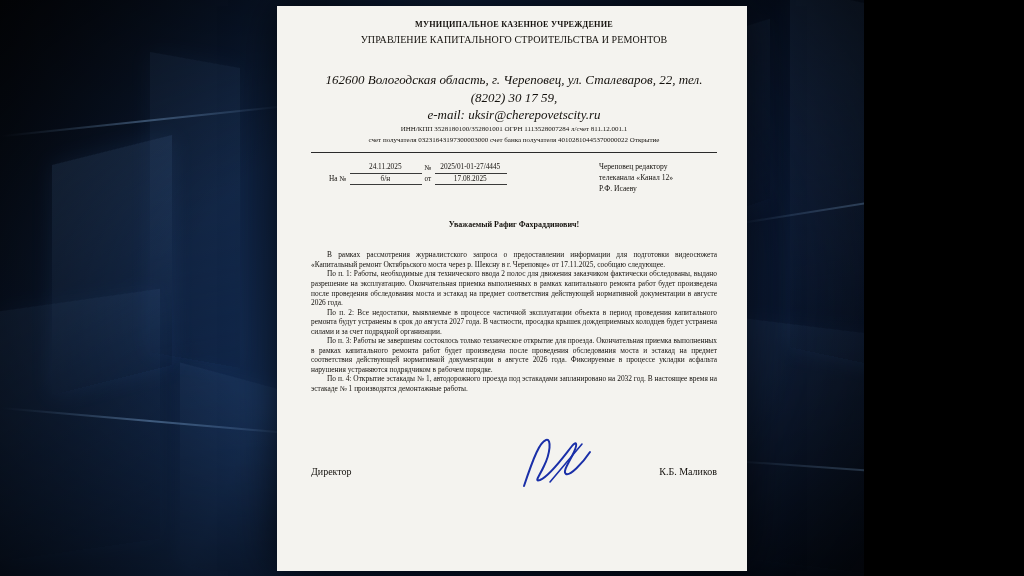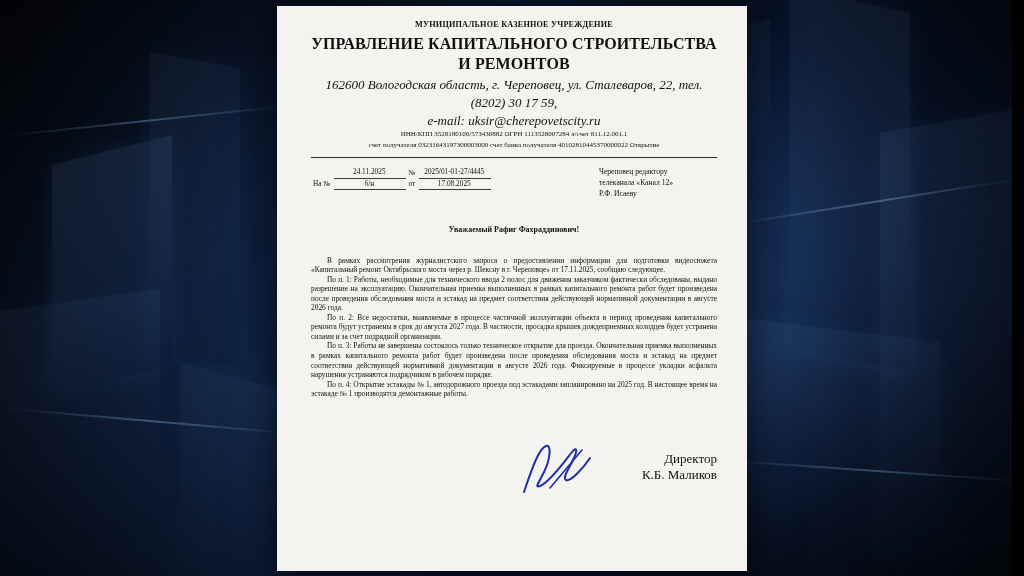--- a/index.html
+++ b/index.html
@@ -8,21 +8,21 @@
     background: #000;
   }
   body {
     width: 1024px;
     height: 576px;
     overflow: hidden;
     font-family: "Liberation Serif", serif;
   }
   #stage {
     position: relative;
-    width: 1012px;
+    width: 864px;
     height: 576px;
     background: #a21caf;
     overflow: hidden;
   }
   
   .bg-base {
     position: absolute;
     inset: 0;
     background:
       linear-gradient(115deg, #05080f 0%, #0b1a33 22%, #12294d 40%, #0a1833 60%, #060c18 100%);
@@ -80,24 +80,24 @@
     line-height: 1.28;
   }
   .letterhead { text-align: center; }
   .lh-line1 {
     font-weight: bold;
     font-size: 8.2px;
     letter-spacing: .2px;
     margin-bottom: 3px;
   }
   .lh-line2 {
-    font-weight: bold;
-    font-size: 16px;
+    font-weight: normal;
+    font-size: 10px;
     letter-spacing: .1px;
-    margin-bottom: 2px;
+    margin-bottom: 25px;
   }
   .lh-addr {
     font-style: italic;
     font-size: 13px;
     line-height: 1.35;
   }
   .lh-req {
     font-size: 7.0px;
     line-height: 1.38;
     margin-top: 1px;
@@ -107,20 +107,21 @@
     border-top: 1px solid #2a2a2a;
     margin: 7px 0 9px 0;
   }
 
   
   .ref-wrap {
     display: flex;
     justify-content: space-between;
     align-items: flex-start;
     margin-top: 4px;
+    margin-left: 16px;
   }
   .ref-table {
     border-collapse: collapse;
     font-size: 7.3px;
   }
   .ref-table td {
     padding: 0 4px 1px 2px;
     white-space: nowrap;
     vertical-align: bottom;
   }
@@ -152,24 +153,23 @@
     font-size: 7.4px;
     line-height: 1.29;
   }
   .body p + p { margin-top: 0px; }
 
   
   .sign-row {
     display: flex;
     justify-content: space-between;
     align-items: flex-end;
-    margin-top: 52px;
-    font-size: 13px;
+    margin-top: 72px;
+    font-size: 10px;
     position: relative;
-    flex-direction: column;
   }
   .sign-mark {
     position: absolute;
     left: 195px;
     bottom: -12px;
     width: 120px;
     height: 54px;
     pointer-events: none;
   }
   .sign-mark svg { display: block; }
@@ -195,21 +195,21 @@
   <div class="beam b4"></div>
   <div class="vign"></div>
 
   <div id="sheet">
 
     <div class="letterhead">
       <div class="lh-line1">МУНИЦИПАЛЬНОЕ КАЗЕННОЕ УЧРЕЖДЕНИЕ</div>
       <div class="lh-line2">УПРАВЛЕНИЕ КАПИТАЛЬНОГО СТРОИТЕЛЬСТВА И РЕМОНТОВ</div>
       <div class="lh-addr">162600 Вологодская область, г. Череповец, ул. Сталеваров, 22, тел. (8202) 30 17 59,</div>
       <div class="lh-addr">e-mail:  uksir@cherepovetscity.ru</div>
-      <div class="lh-req">ИНН/КПП 3528180100/573430882 ОГРН 1113528007284 л/счет 811.12.001.1</div>
+      <div class="lh-req">ИНН/КПП 3528180100/352801001 ОГРН 1113528007284 л/счет 811.12.001.1</div>
       <div class="lh-req">счет получателя 03231643197300003000 счет банка получателя 40102810445370000022 Открытие</div>
     </div>
 
     <hr class="rule">
 
     <div class="ref-wrap">
       <table class="ref-table">
         <tbody>
             <tr>
           <td></td>
@@ -232,21 +232,21 @@
       </div>
     </div>
 
     <div class="salutation">Уважаемый Рафиг Фахраддинович!</div>
 
     <div class="body">
       <p>В рамках рассмотрения журналистского запроса о предоставлении информации для подготовки видеосюжета «Капитальный ремонт Октябрьского моста через р. Шексну в г. Череповце» от 17.11.2025, сообщаю следующее.</p>
       <p>По п. 1: Работы, необходимые для технического ввода 2 полос для движения заказчиком фактически обследованы, выдано разрешение на эксплуатацию. Окончательная приемка выполненных в рамках капитального ремонта работ будет произведена после проведения обследования моста и эстакад на предмет соответствия действующей нормативной документации в августе 2026 года.</p>
       <p>По п. 2: Все недостатки, выявляемые в процессе частичной эксплуатации объекта в период проведения капитального ремонта будут устранены в срок до августа 2027 года. В частности, просадка крышек дождеприемных колодцев будет устранена силами и за счет подрядной организации.</p>
       <p>По п. 3: Работы не завершены состоялось только техническое открытие для проезда. Окончательная приемка выполненных в рамках капитального ремонта работ будет произведена после проведения обследования моста и эстакад на предмет соответствия действующей нормативной документации в августе 2026 года. Фиксируемые в процессе укладки асфальта нарушения устраняются подрядчиком в рабочем порядке.</p>
-      <p>По п. 4: Открытие эстакады № 1, автодорожного проезда под эстакадами запланировано на 2025 год. В настоящее время на эстакаде № 1 производятся демонтажные работы.</p>
+      <p>По п. 4: Открытие эстакады № 1, автодорожного проезда под эстакадами запланировано на 2032 год. В настоящее время на эстакаде № 1 производятся демонтажные работы.</p>
     </div>
 
     <div class="sign-row">
       <div>Директор</div>
       <div class="sign-mark">
         <svg width="120" height="54" viewBox="0 0 120 54" fill="none" xmlns="http://www.w3.org/2000/svg">
           <path d="M18 50 C 28 20, 34 6, 40 4 C 46 2, 44 18, 38 30 C 33 41, 28 46, 34 44 C 44 40, 58 20, 66 10 C 70 5, 72 7, 68 16 C 64 25, 56 36, 60 38 C 64 40, 76 28, 84 16" stroke="#1a2fa8" stroke-width="2" stroke-linecap="round" fill="none"></path>
           <path d="M44 46 C 54 34, 66 20, 76 8" stroke="#1a2fa8" stroke-width="1.6" stroke-linecap="round" fill="none"></path>
         </svg>
       </div>

